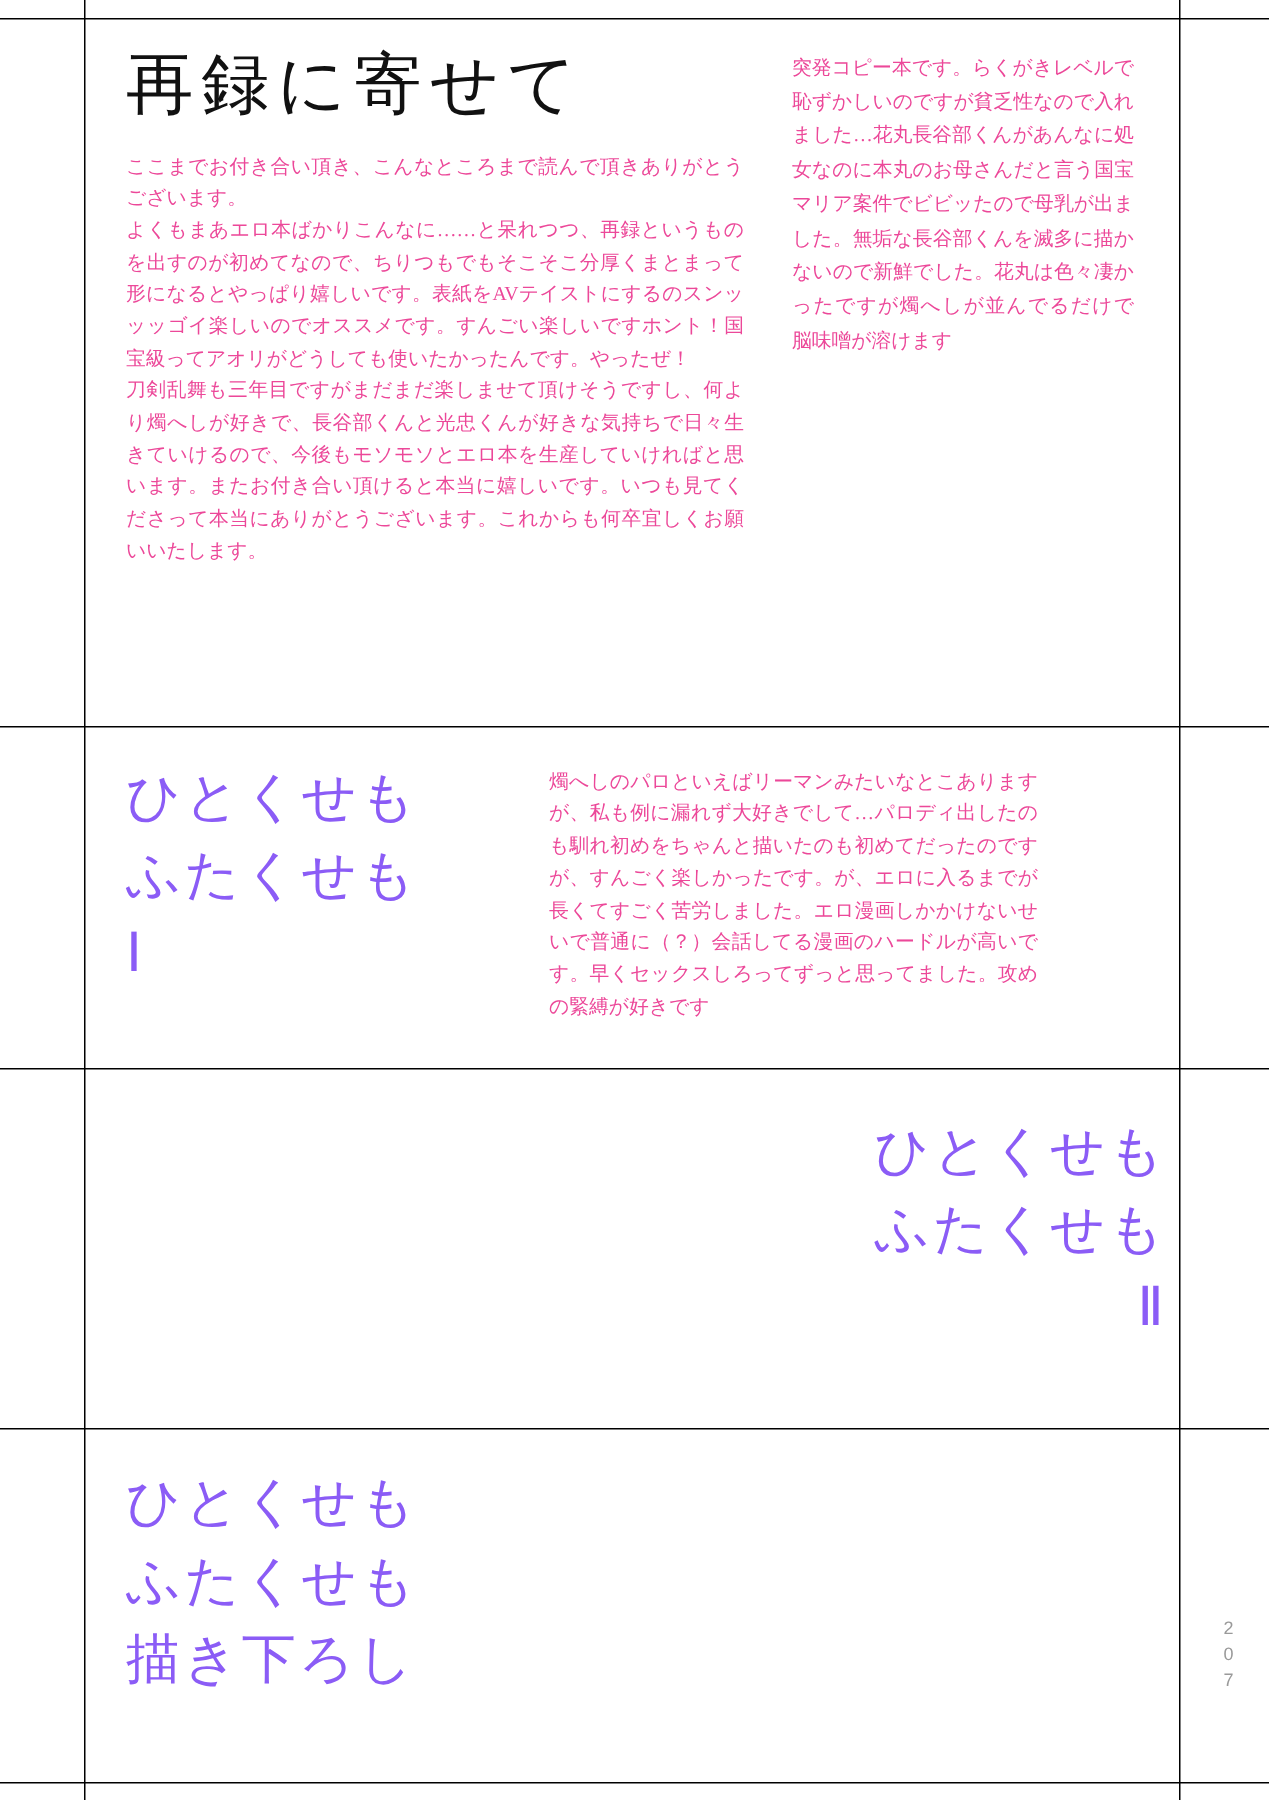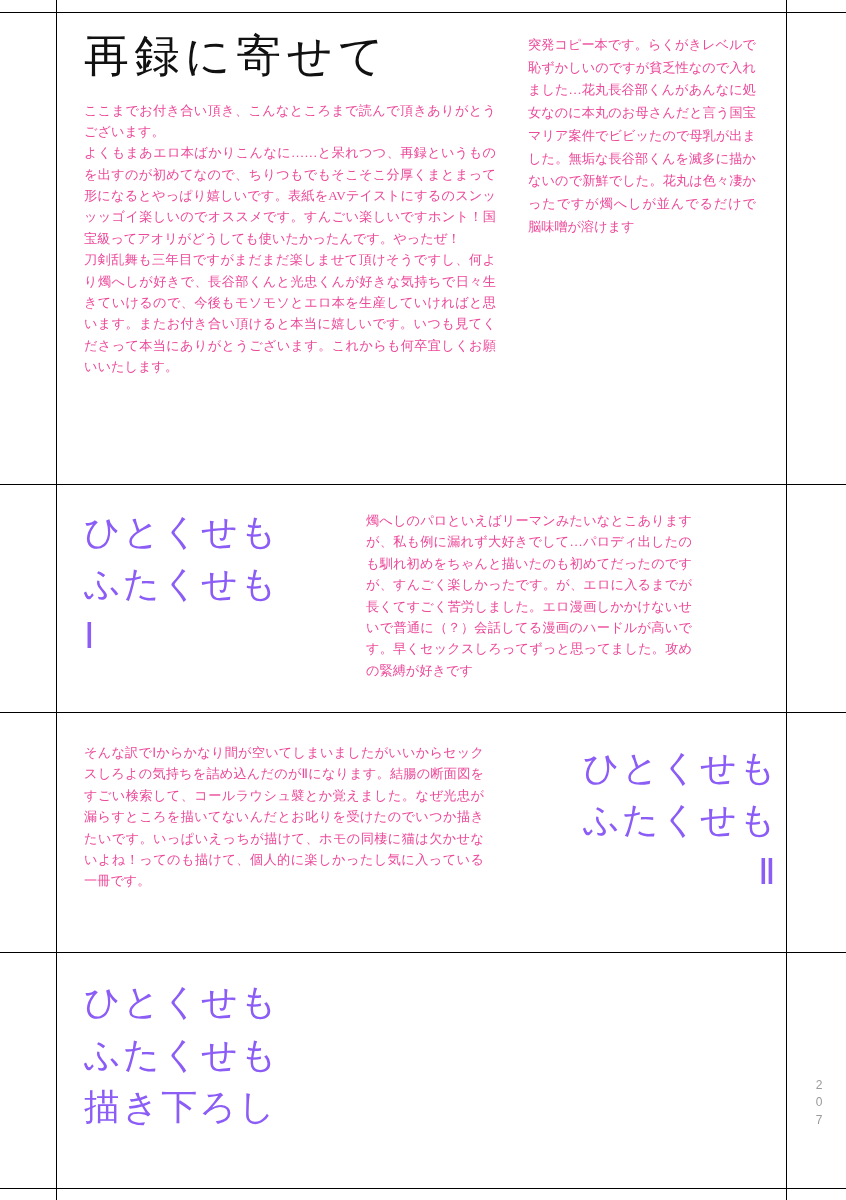--- a/index.html
+++ b/index.html
@@ -105,23 +105,20 @@
 
   <div class="block" style="left:84px; top:506px; width:276px;">
     <div class="hand" style="font-size:36px; line-height:1.45; white-space:pre-line;">ひとくせも
 ふたくせも
 Ⅰ</div>
   </div>
   <div class="block" style="left:366px; top:510px; width:330px;">
     <div class="body-text" style="width:326px;">燭へしのパロといえばリーマンみたいなとこありますが、私も例に漏れず大好きでして…パロディ出したのも馴れ初めをちゃんと描いたのも初めてだったのですが、すんごく楽しかったです。が、エロに入るまでが長くてすごく苦労しました。エロ漫画しかかけないせいで普通に（？）会話してる漫画のハードルが高いです。早くセックスしろってずっと思ってました。攻めの緊縛が好きです</div>
   </div>
 
-  <div class="block" style="left:84px; top:742px; width:404px;">
-    <div class="body-text" style="width:400px;">そんな訳でⅠからかなり間が空いてしまいましたがいいからセックスしろよの気持ちを詰め込んだのがⅡになります。結腸の断面図をすごい検索して、コールラウシュ襞とか覚えました。なぜ光忠が漏らすところを描いてないんだとお叱りを受けたのでいつか描きたいです。いっぱいえっちが描けて、ホモの同棲に猫は欠かせないよね！ってのも描けて、個人的に楽しかったし気に入っている一冊です。</div>
-  </div>
   <div class="block" style="left:498px; top:742px; width:280px;">
     <div class="hand" style="font-size:36px; line-height:1.45; white-space:pre-line; text-align:right;">ひとくせも
 ふたくせも
 Ⅱ</div>
   </div>
 
   <div class="block" style="left:84px; top:976px; width:280px;">
     <div class="hand" style="font-size:36px; line-height:1.46; white-space:pre-line;">ひとくせも
 ふたくせも
 描き下ろし</div>

